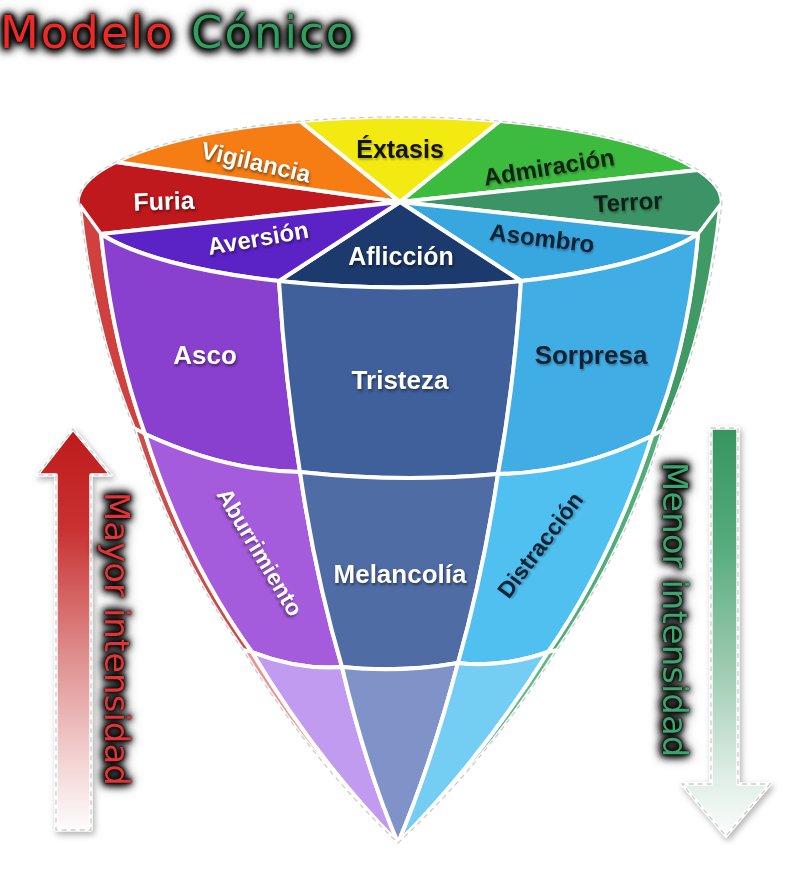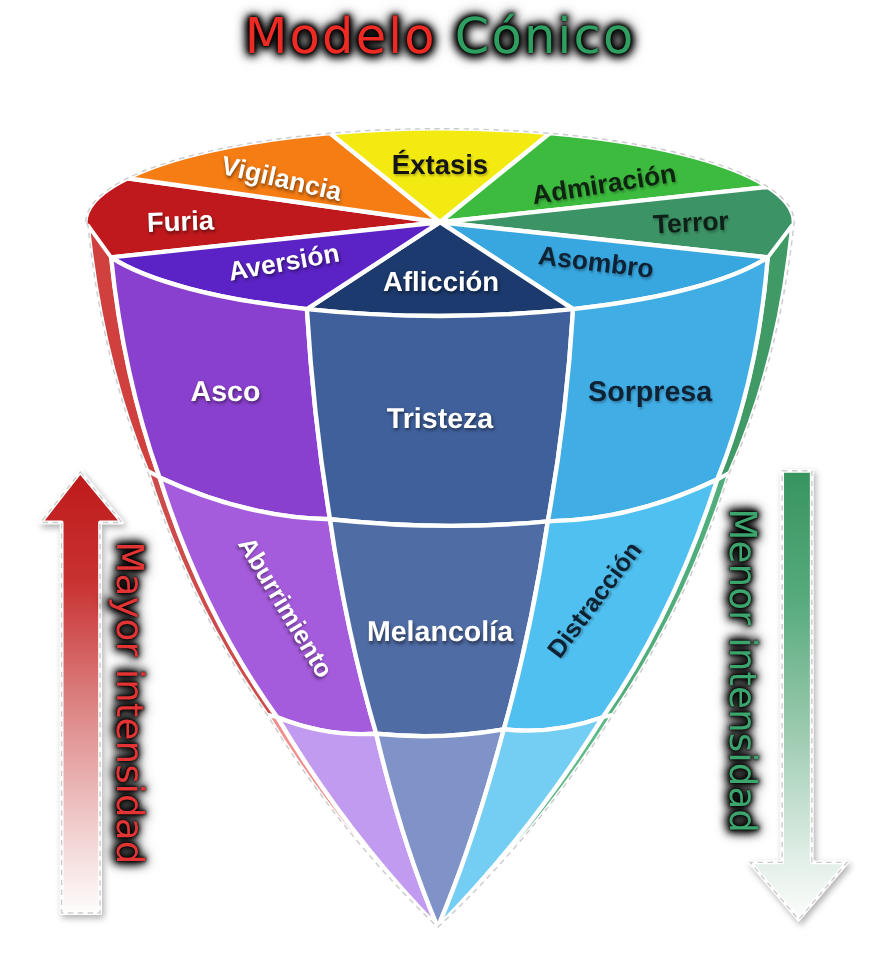--- a/index.html
+++ b/index.html
@@ -1,21 +1,21 @@
 <!DOCTYPE html>
 <html><head>
 <meta charset="utf-8">
 <style>
   html,body{margin:0;padding:0;background:#ffffff;}
   body{width:800px;height:889px;position:relative;overflow:hidden;
        font-family:"Liberation Sans", sans-serif;}
   .stage{position:absolute;top:0;left:0;width:800px;height:889px;}
   svg{position:absolute;top:0;left:0;}
 
-  .title{position:absolute;top:6px;left:0;width:100%;text-align:center;
+  .title{position:absolute;top:6px;left:0;width:100%;
          font-family:"DejaVu Sans", sans-serif;font-size:45px;letter-spacing:2px;
          font-weight:400;white-space:nowrap;}
   .glowblk{text-shadow:0 0 2px #000,0 0 4px #000,0 0 7px #000,0 0 10px #000,
            0 0 14px #000,2px 2px 9px #000,-2px 2px 9px #000;}
   .title-red{color:#ED2B24;}
   .title-green{color:#2E9F61;}
 
   .vtext{position:absolute;writing-mode:vertical-rl;
          font-family:"DejaVu Sans", sans-serif;font-size:34px;white-space:nowrap;}
   .vtext-red{color:#E23434;}

